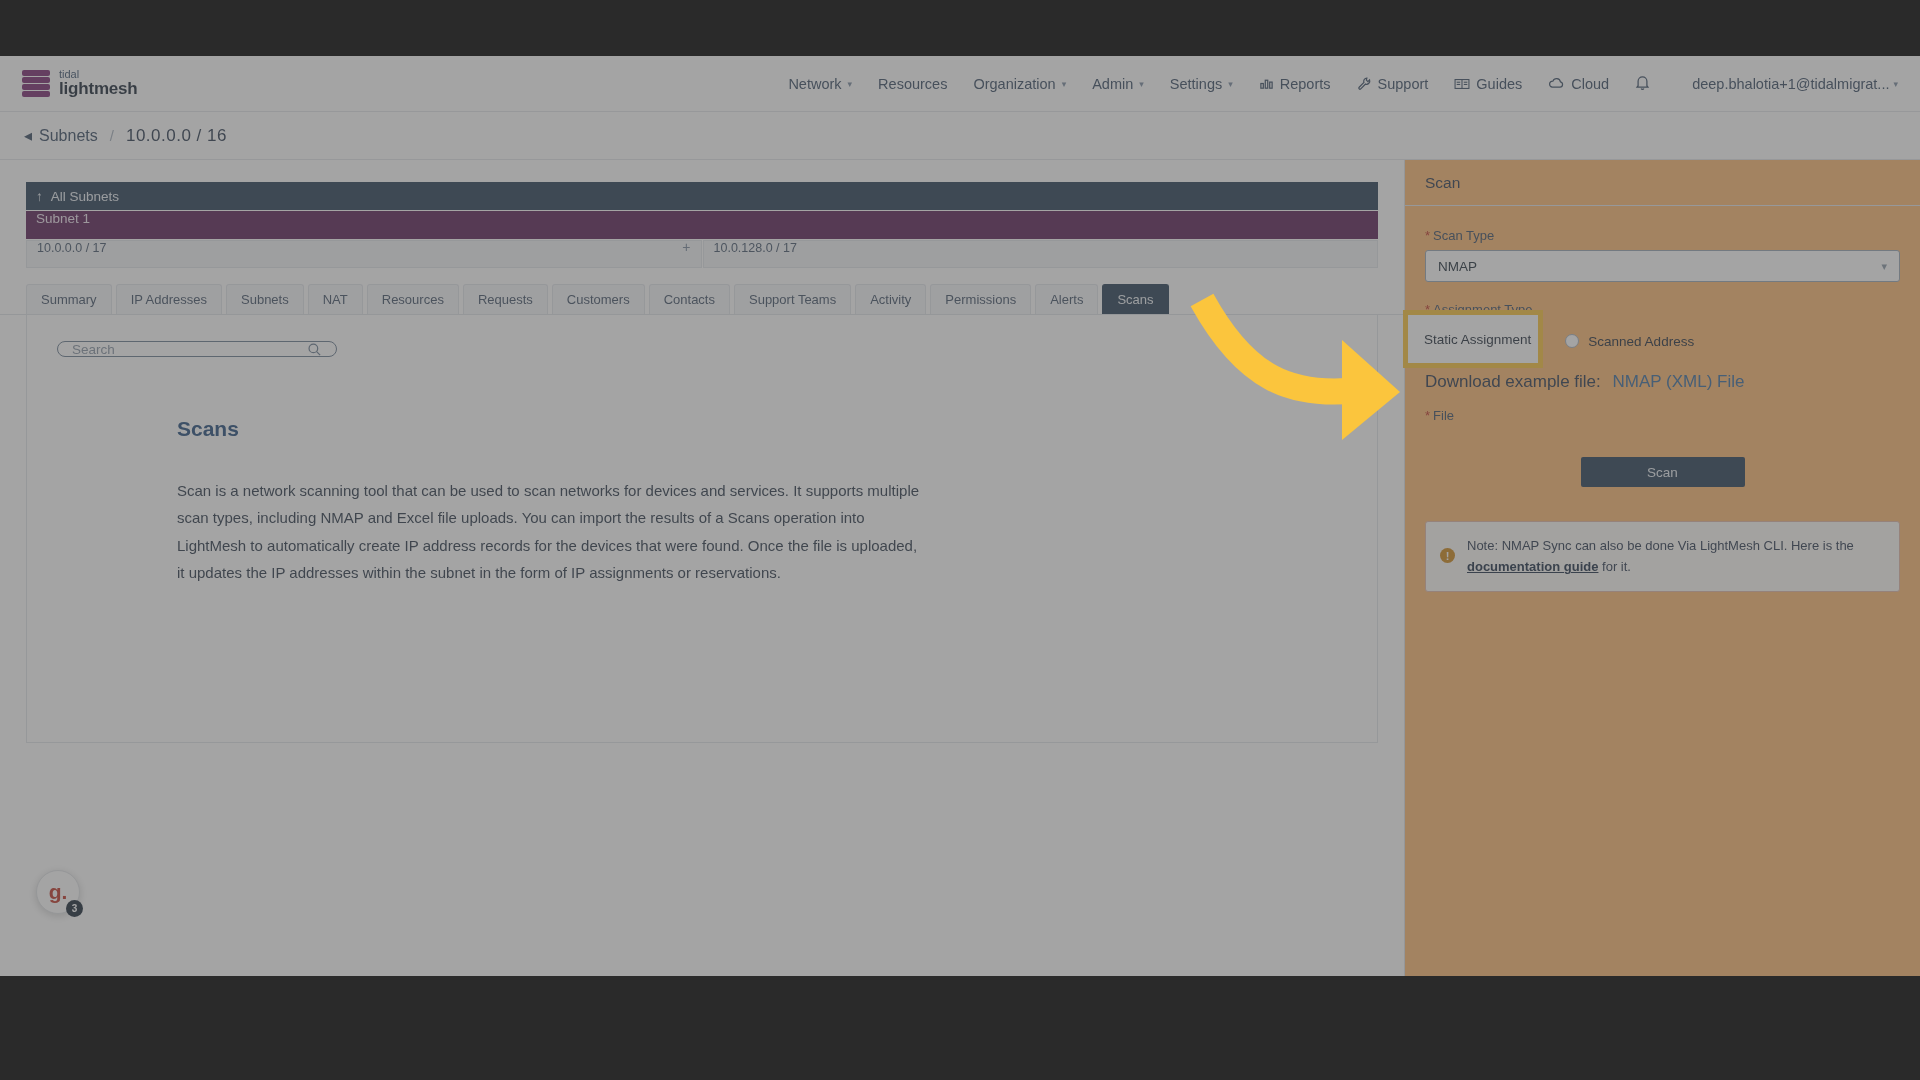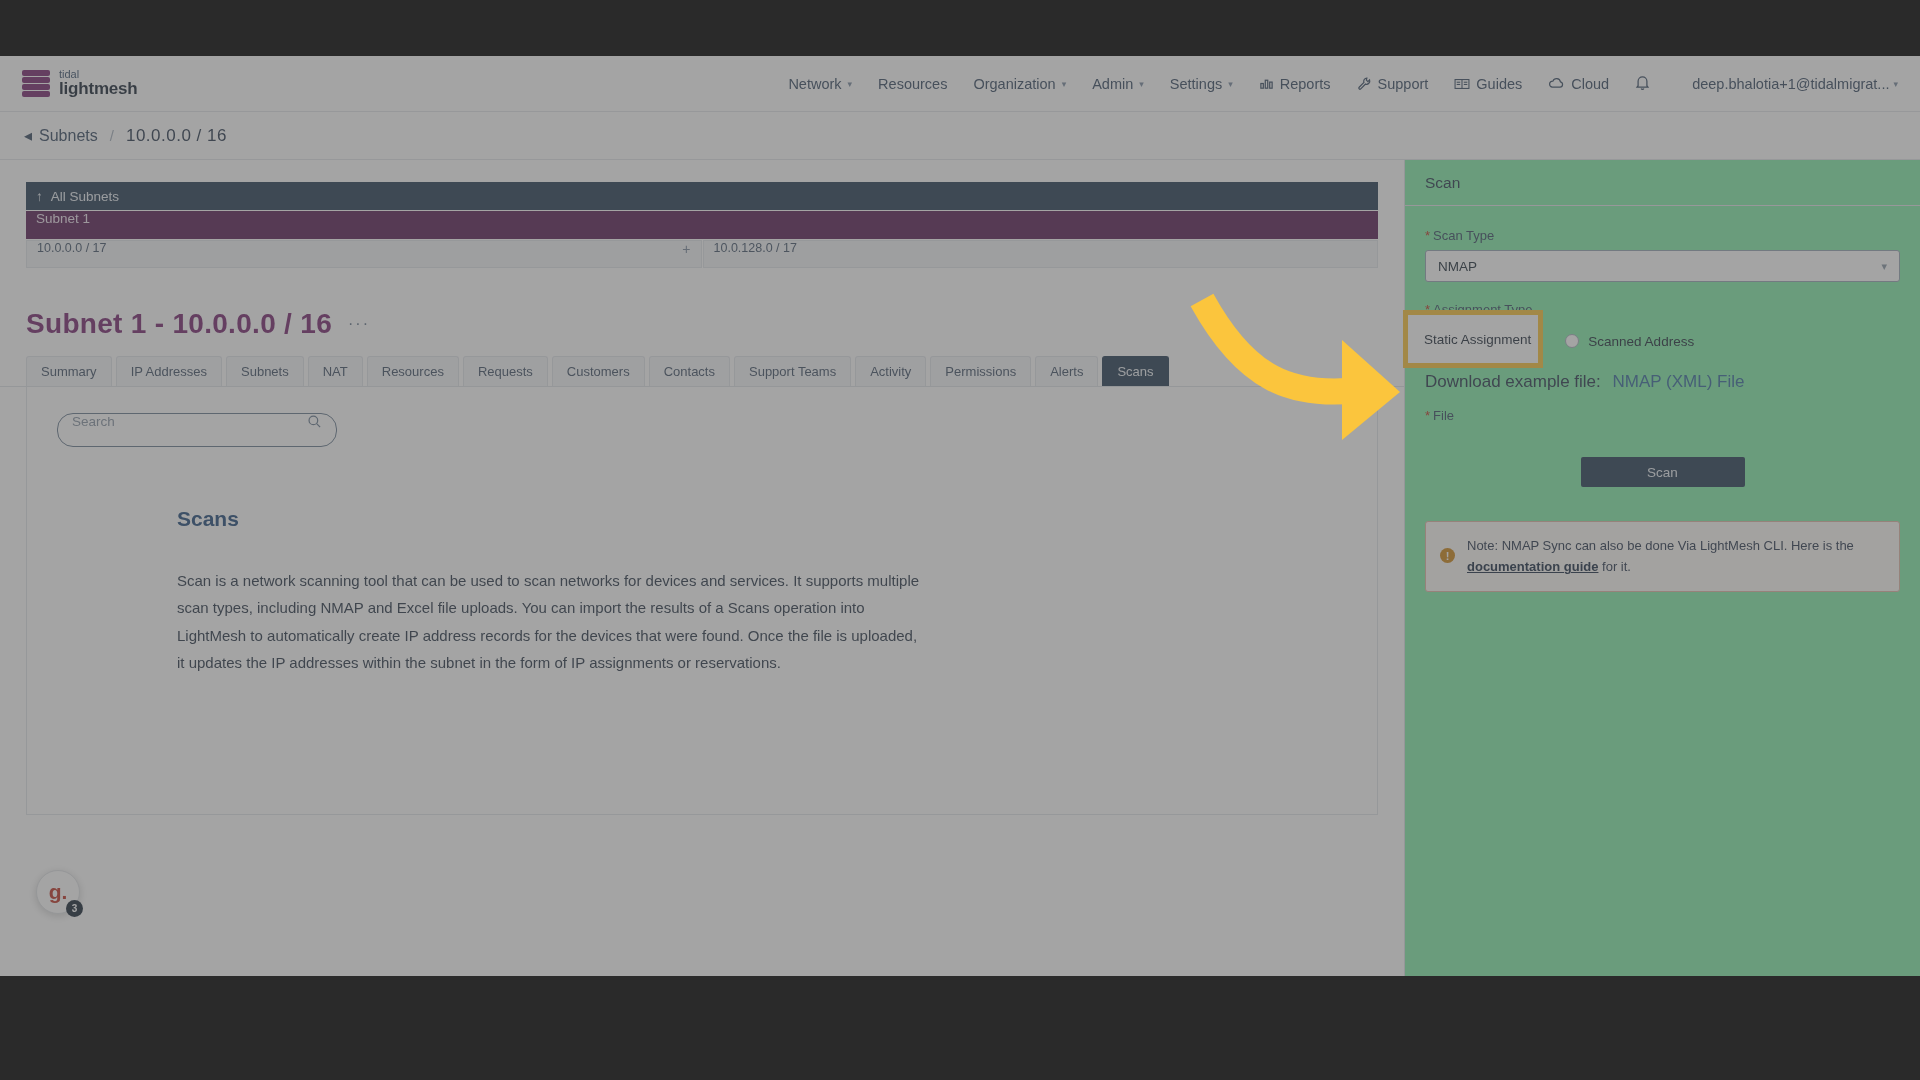--- a/index.html
+++ b/index.html
@@ -72,37 +72,37 @@
     height: 48px; background: #fff; border-bottom: 1px solid #e3e6ea;
     display: flex; align-items: center; padding: 0 24px; gap: 12px;
   }
   .crumb-back { display:flex; align-items:center; gap:7px; color:#3d5068; font-size:16px; cursor:pointer;}
   .crumb-sep { color: #aab4c0; font-size: 15px; }
   .crumb-cur { color: #2e3d52; font-size: 17px; letter-spacing: .5px; }
 
   
   .split { display: flex; height: calc(920px - 56px - 48px); }
   .left { width: 1404px; background: #fff; position: relative; overflow: hidden; }
-  .right { width: 516px; background: #86efac; border-left: 1px solid #e0e4e9; }
+  .right { width: 516px; background: #fdba74; border-left: 1px solid #e0e4e9; }
 
   
   .bars { padding: 22px 26px 0 26px; }
   .bar-all {
     background: #2b4259; color: #e9eef4; font-size: 13.5px;
     height: 28px; display:flex; align-items:center; gap:8px;
     padding: 0 10px; cursor:pointer;
   }
   .bar-sub {
     margin-top: 1px; background: #5c2259; color: #f0e4ef; font-size: 13.5px;
     height: 28px; display:flex; align-items:flex-start; padding: 0 10px; cursor:pointer;
   }
   .bar-split { margin-top: 1px; display: flex; gap: 1px; }
   .seg {
     height: 28px; background: #f2f4f6; border: 1px solid #e1e5ea;
-    display: flex; align-items: flex-start; padding: 0 10px;
+    display: flex; align-items: flex-end; padding: 12px 10px;
     font-size: 12.5px; color: #4a5b70; cursor: pointer;
   }
   .seg.a { width: 50%; justify-content: space-between; }
   .seg.b { width: 50%; }
   .seg .plus { color:#7b8a9d; font-size: 14px; }
 
   
   .page-title-row { padding: 40px 26px 0 26px; display:flex; align-items:center; gap:16px;}
   .page-title { font-size: 28px; color: #7b2d74; font-weight: 700; letter-spacing: .3px;}
   .dots { color:#6b7c90; font-size:16px; letter-spacing:2px; cursor:pointer;}
@@ -116,21 +116,21 @@
   }
   .tab.active { background: #2b4259; color: #eef2f6; border-color:#2b4259; }
 
   
   .card {
     margin: 0 26px; background: #fff; border:1px solid #e2e6eb; border-top:none;
     height: 428px; position: relative;
   }
   .searchwrap { padding: 26px 0 0 30px; }
   .search {
-    width: 280px; height: 34px; border:1px solid #6d7f93; border-radius: 16px;
+    width: 280px; height: 16px; border:1px solid #6d7f93; border-radius: 16px;
     display:flex; align-items:flex-start; padding: 0 14px; gap: 0; background:#fff;
   }
   .search input {
     border:none; outline:none; flex:1; font-size:13.5px; color:#3d5068;
     background:transparent; font-family:"Liberation Sans", sans-serif;
   }
   .search input::placeholder { color:#8a97a6; }
   .s-ico { color:#6d7f93; display:flex; }
 
   .blurb { padding: 60px 0 0 150px; max-width: 900px; }
@@ -325,24 +325,20 @@
             <div class="seg a">
               <span>10.0.0.0 / 17</span>
               <span class="plus">+</span>
             </div>
             <div class="seg b">
               <span>10.0.128.0 / 17</span>
             </div>
           </div>
         </div>
 
-        <div class="page-title-row">
-          <div class="page-title">Subnet 1 - 10.0.0.0 / 16</div>
-          <div class="dots">···</div>
-        </div>
 
         <div class="tabs">
           <div class="tab">
               <span>Summary</span>
             </div>
           <div class="tab">
               <span>IP Addresses</span>
             </div>
           <div class="tab">
               <span>Subnets</span>

